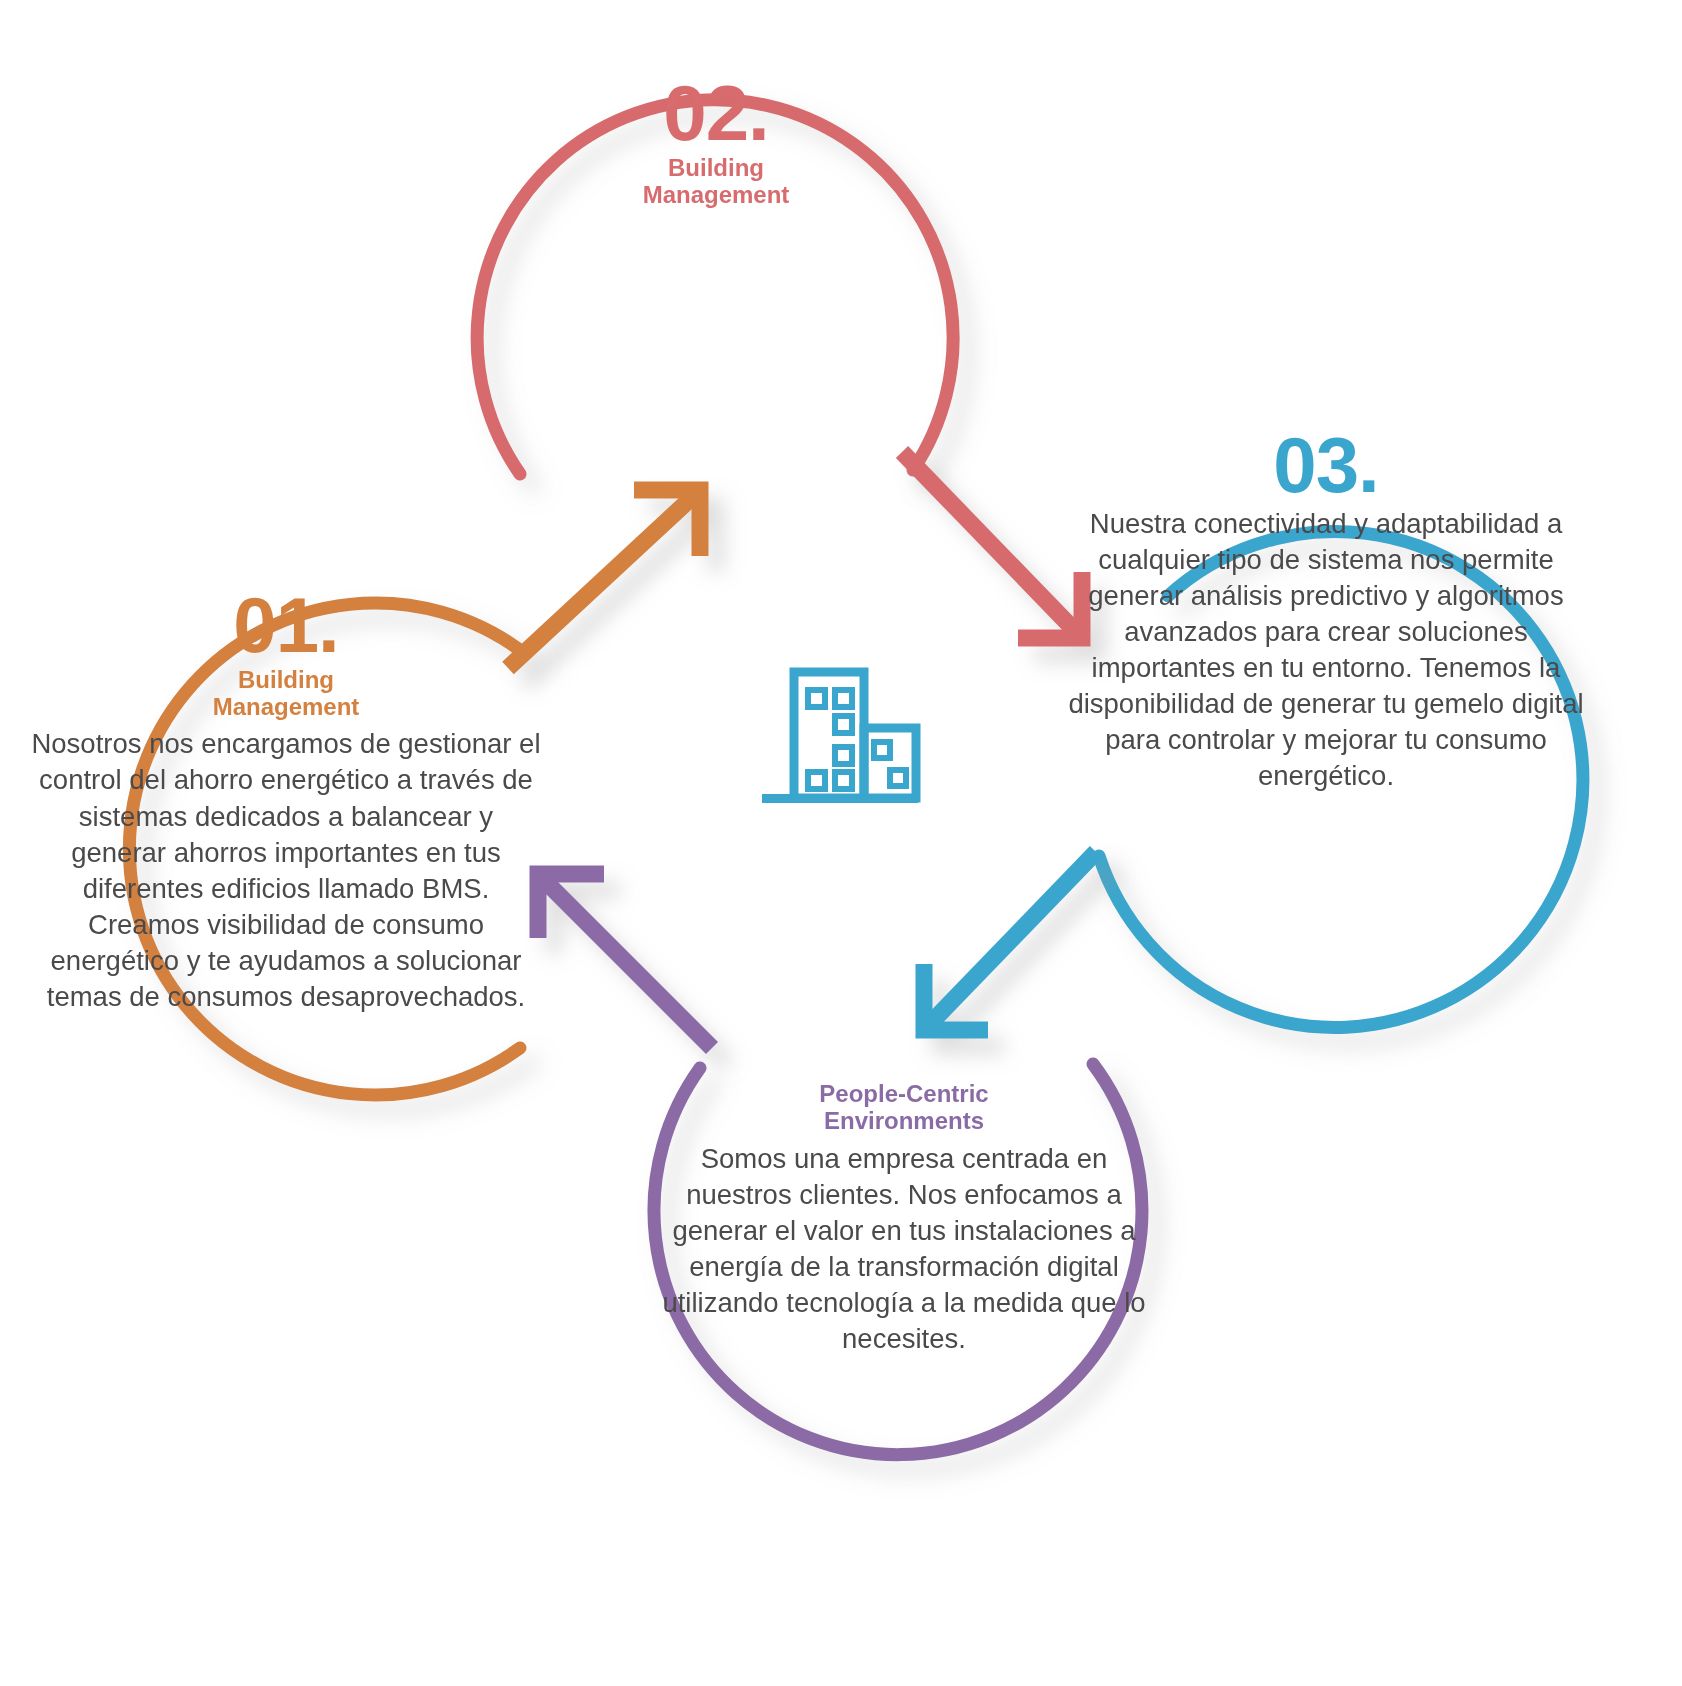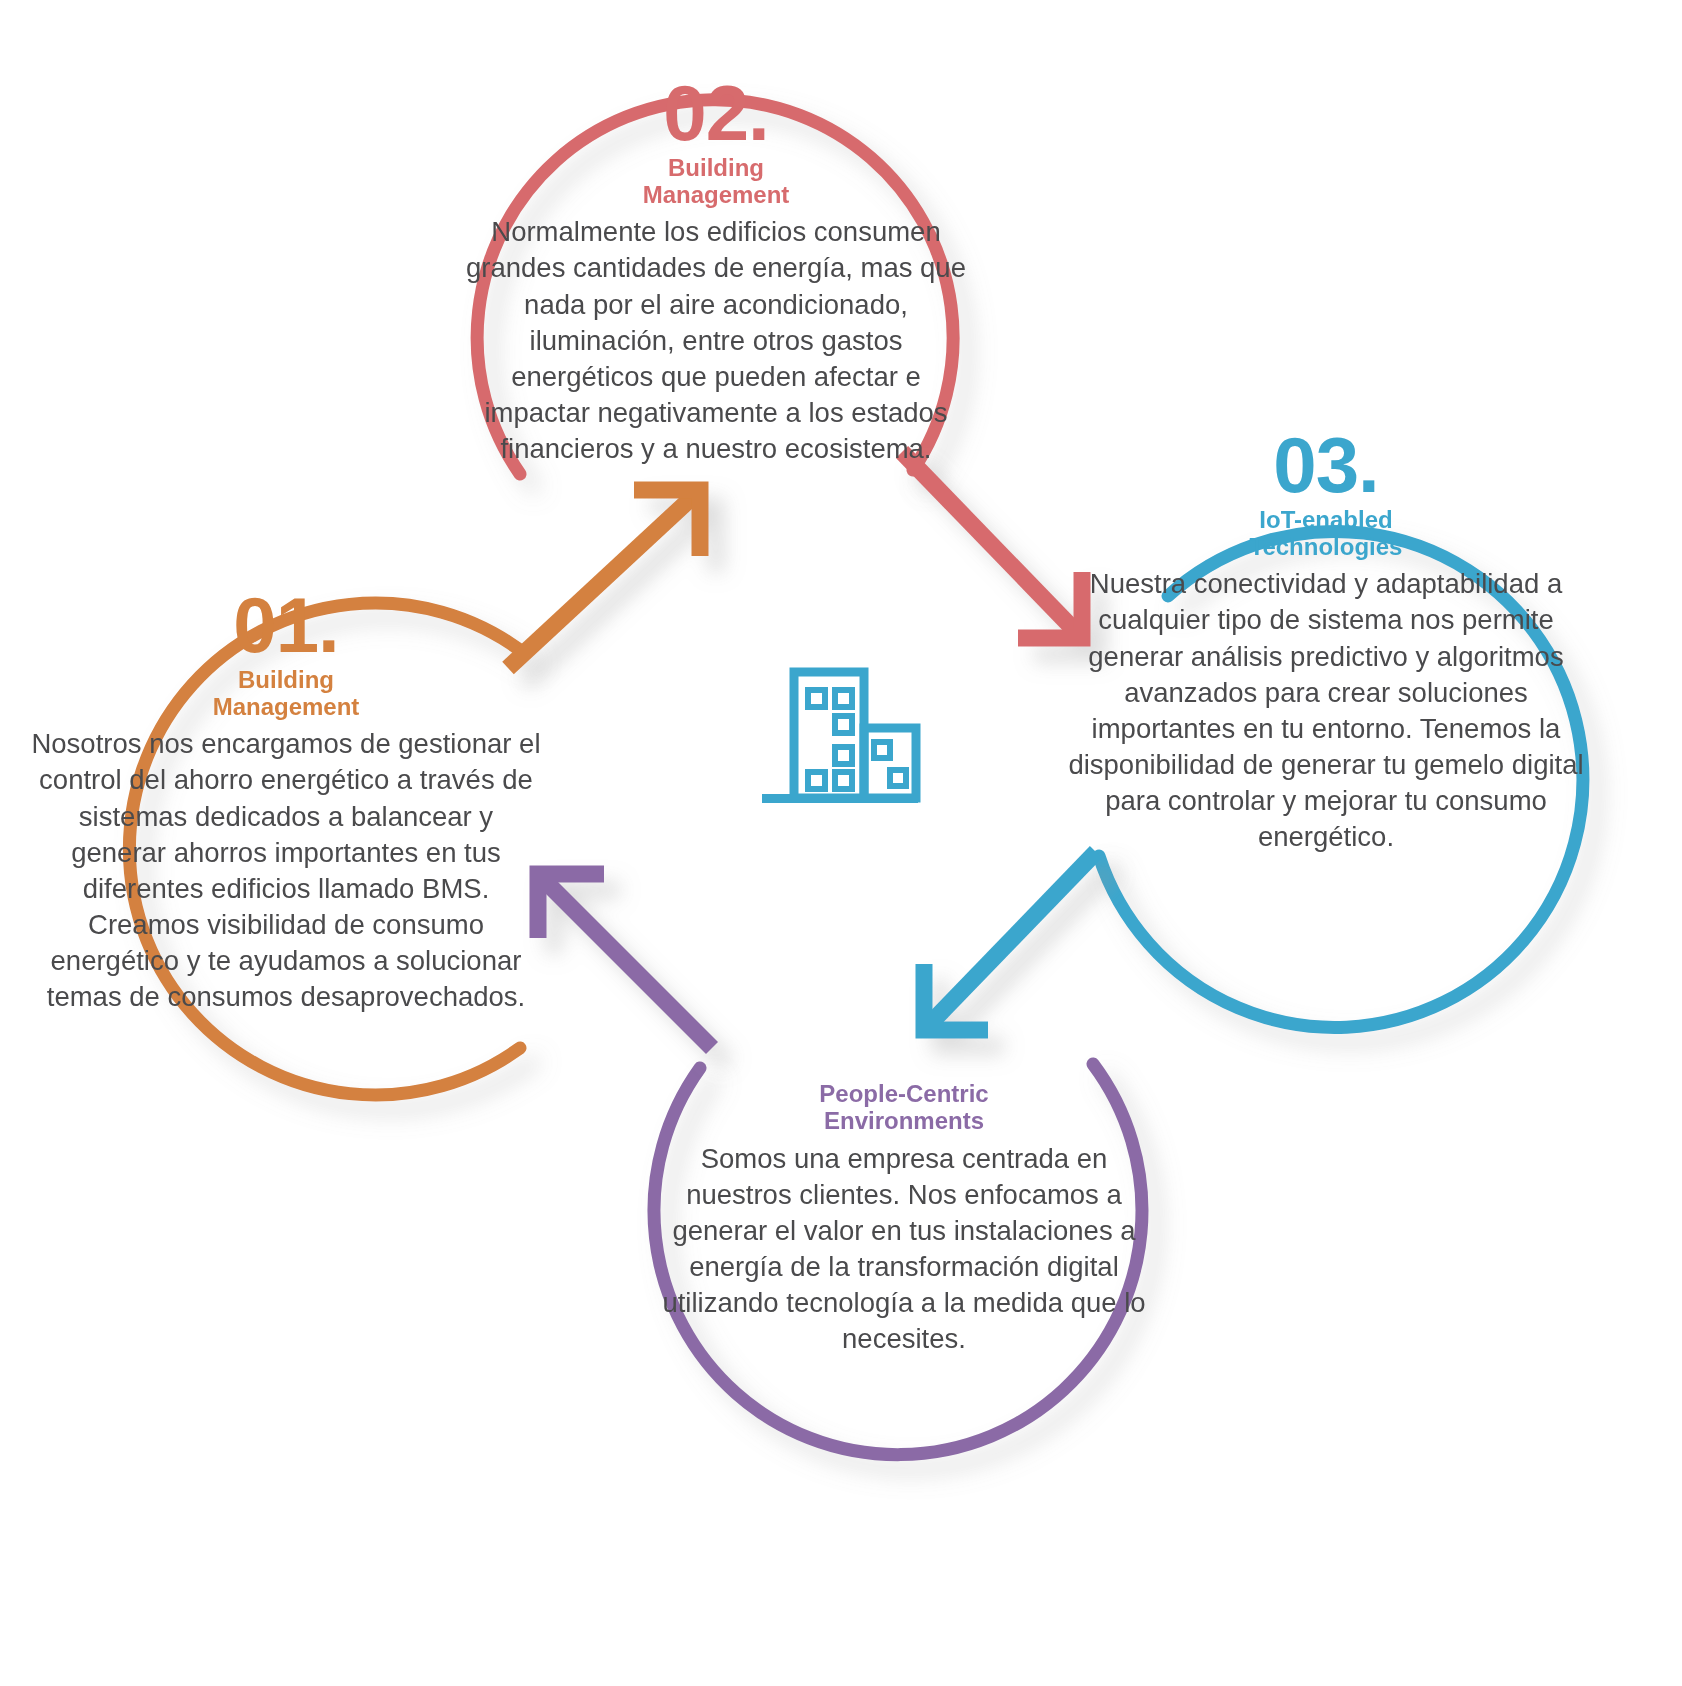--- a/index.html
+++ b/index.html
@@ -154,29 +154,24 @@
     </div>
     <p class="body">Nosotros nos encargamos de gestionar el control del ahorro energético a través de sistemas dedicados a balancear y generar ahorros importantes en tus diferentes edificios llamado BMS. Creamos visibilidad de consumo energético y te ayudamos a solucionar temas de consumos desaprovechados.</p>
   </div>
 
   <div class="node" id="node-02">
     <div class="num">02.</div>
     <div class="title">
       <span>Building</span><br>
       <span>Management</span>
     </div>
-    <p class="body">Normalmente los edificios consumen grandes cantidades de energía, mas que nada por el aire acondicionado, iluminación, entre otros gastos energéticos que pueden afectar e impactar negativamente a los estados financieros y a nuestro ecosistema.</p>
   </div>
 
   <div class="node" id="node-03">
     <div class="num">03.</div>
-    <div class="title">
-      <span>IoT-enabled</span><br>
-      <span>Technologies</span>
-    </div>
     <p class="body">Nuestra conectividad y adaptabilidad a cualquier tipo de sistema nos permite generar análisis predictivo y algoritmos avanzados para crear soluciones importantes en tu entorno. Tenemos la disponibilidad de generar tu gemelo digital para controlar y mejorar tu consumo energético.</p>
   </div>
 
   <div class="node" id="node-04">
     <div class="title">
       <span>People-Centric</span><br>
       <span>Environments</span>
     </div>
     <p class="body">Somos una empresa centrada en nuestros clientes. Nos enfocamos a generar el valor en tus instalaciones a energía de la transformación digital utilizando tecnología a la medida que lo necesites.</p>
   </div>

